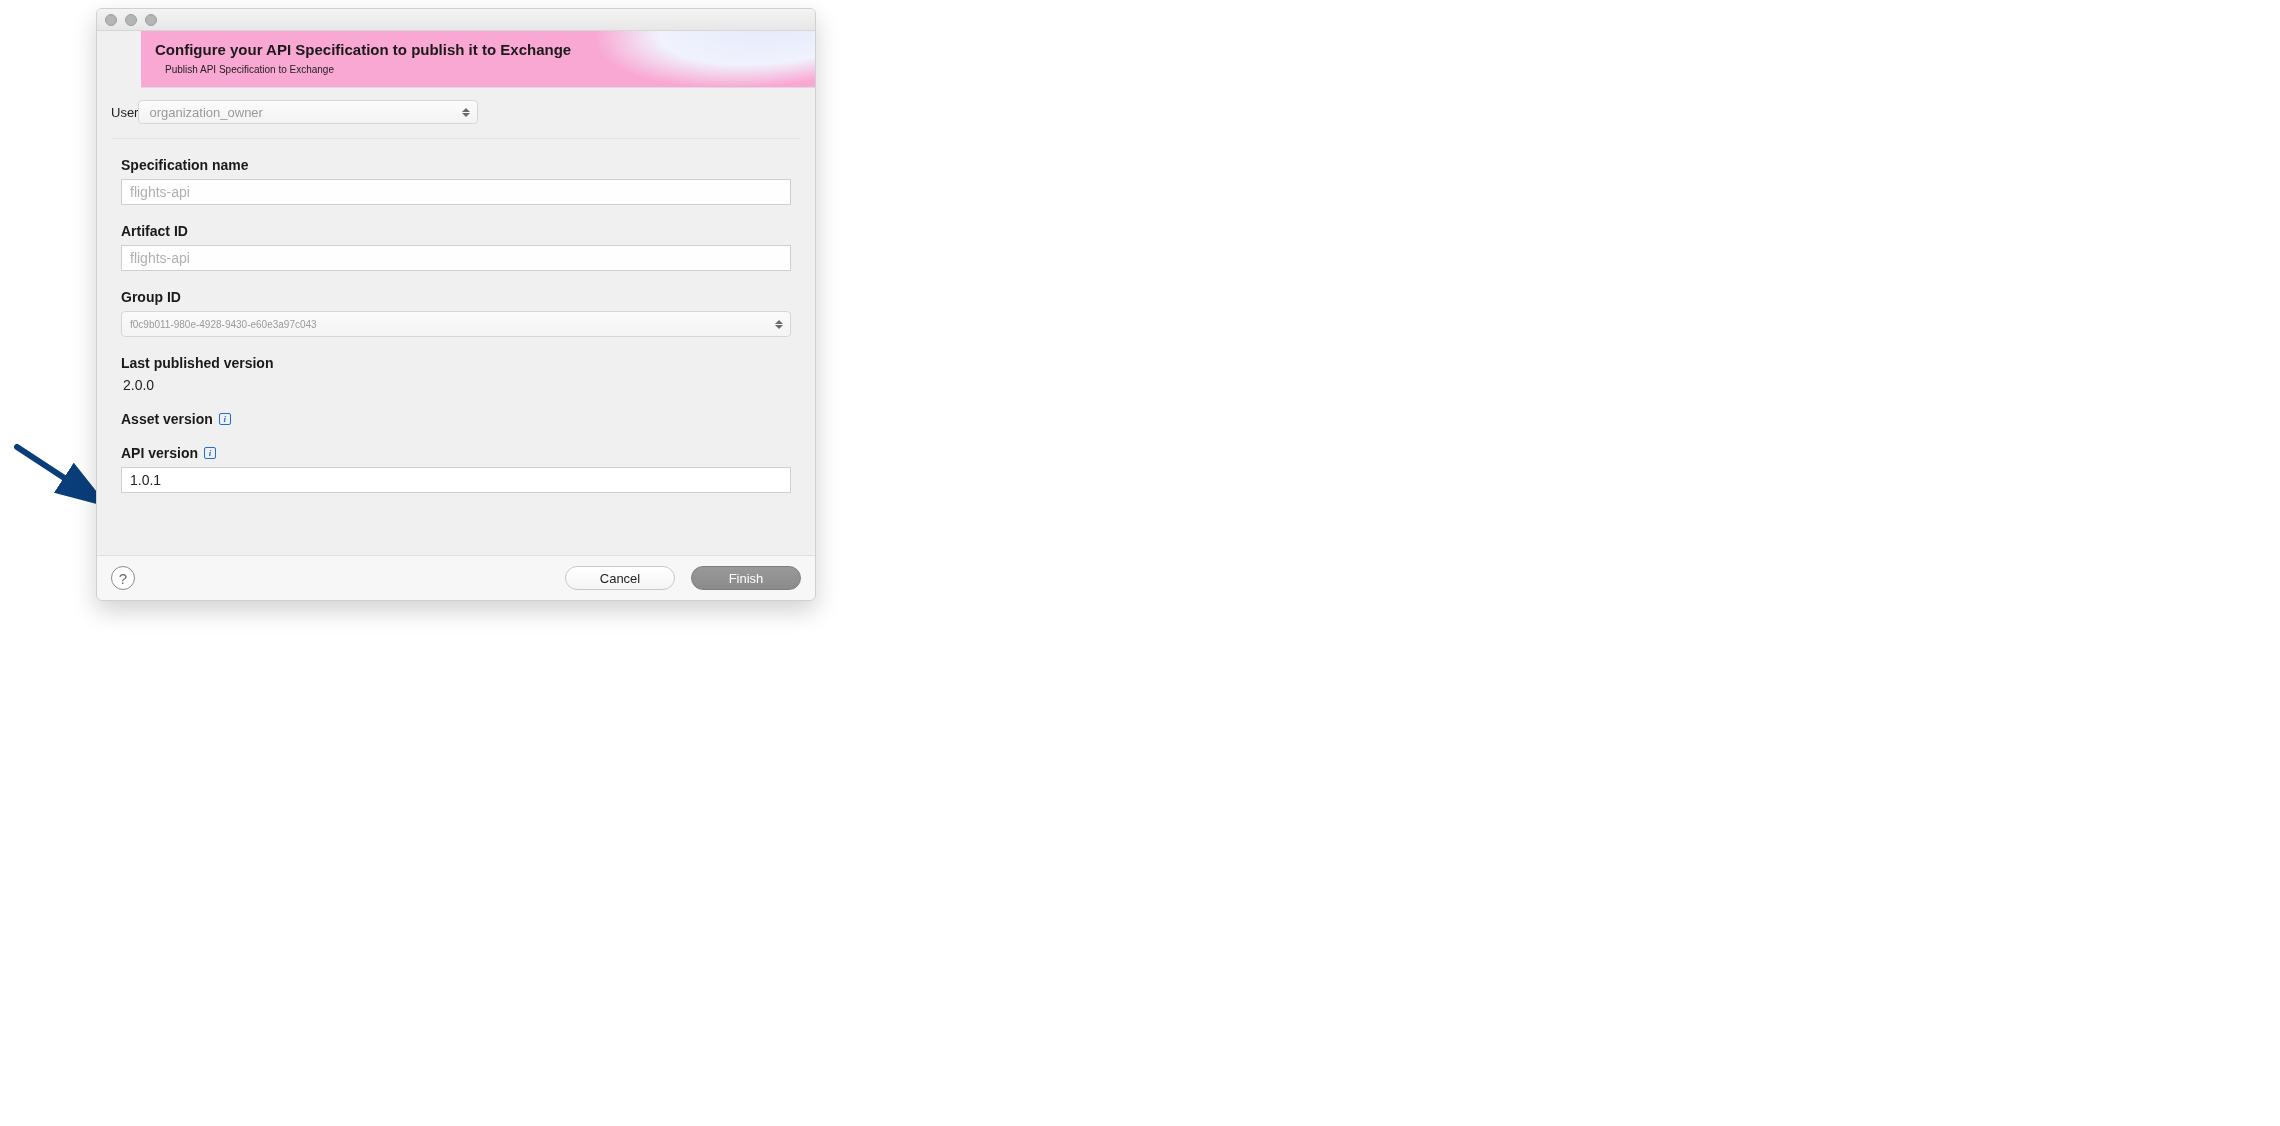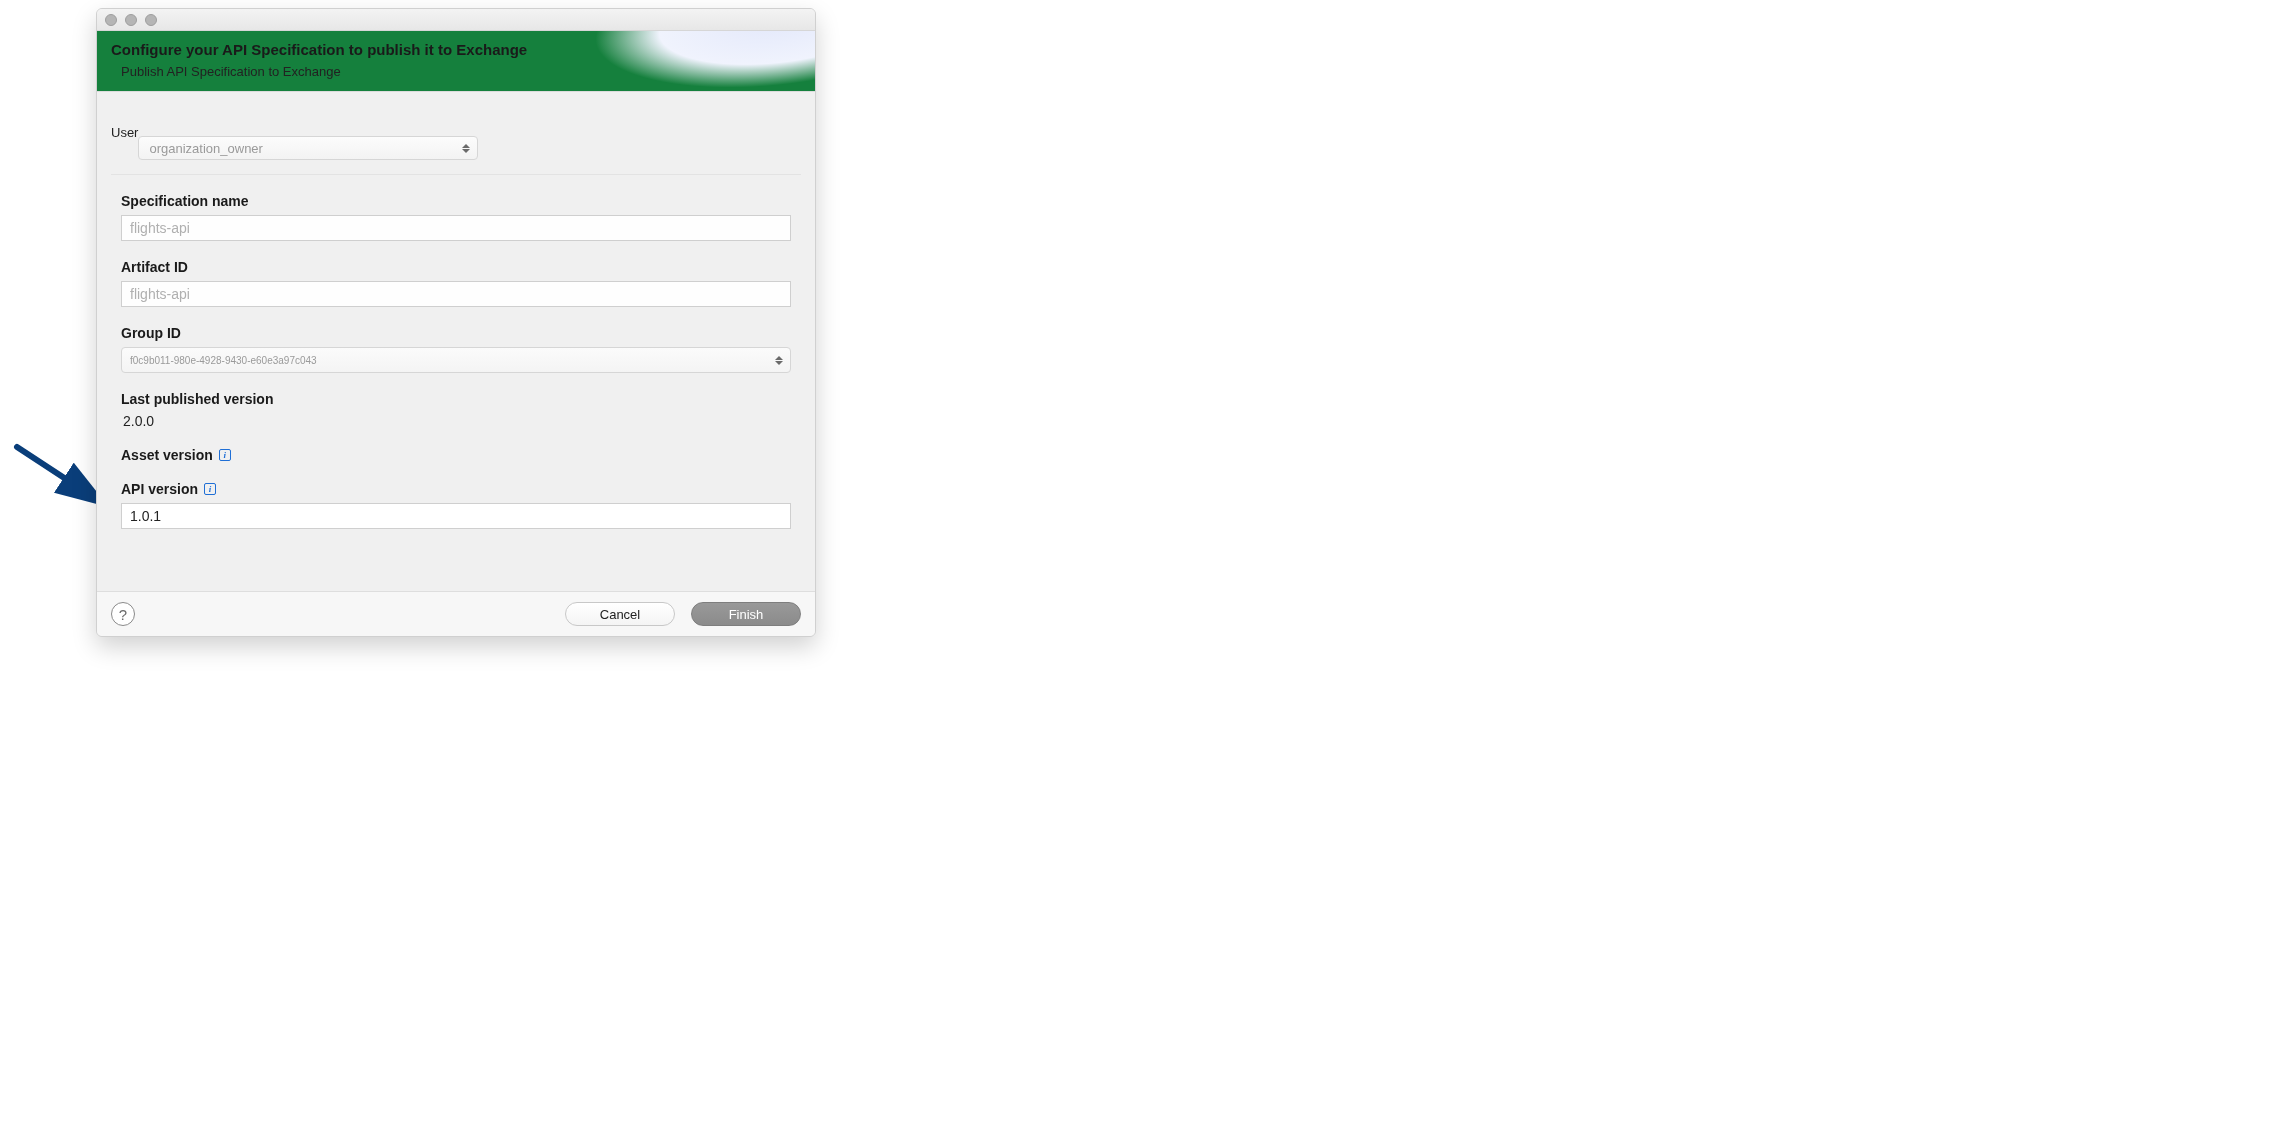--- a/index.html
+++ b/index.html
@@ -30,44 +30,45 @@
     gap: 8px;
     border-bottom: 1px solid #d6d6d6;
   }
   .traffic-light {
     width: 12px; height: 12px;
     border-radius: 50%;
     background: #b5b5b5;
     border: 1px solid #9e9e9e;
   }
   .header {
-    background: #15803d;
+    background: #f9a8d4;
     padding: 10px 6px 12px 14px;
     border-bottom: 1px solid #dcdcdc;
     position: relative;
     overflow: hidden;
+    margin-left: 44px;
   }
   .header-swoosh {
     position: absolute;
     right: -40px;
     top: -30px;
     width: 260px;
     height: 90px;
     background: radial-gradient(ellipse at 70% 30%, #e4e9fb 0%, #f0f3fd 45%, rgba(255,255,255,0) 70%);
     transform: rotate(-6deg);
   }
   .header h1 {
     font-size: 15px;
     font-weight: 700;
     color: #1a1a1a;
     margin-bottom: 6px;
     position: relative;
   }
   .header p {
-    font-size: 13px;
+    font-size: 10px;
     color: #222;
     padding-left: 10px;
     position: relative;
   }
   .body {
     background: #f0f0f0;
     padding: 12px 14px 8px 14px;
   }
   .user-row {
     display: flex;
@@ -85,21 +86,20 @@
     width: 340px;
     height: 24px;
     background: linear-gradient(#fcfcfc,#f3f3f3);
     border: 1px solid #d6d6d6;
     border-radius: 4px;
     display: flex;
     align-items: center;
     padding: 0 24px 0 10px;
     font-size: 13px;
     color: #9a9a9a;
-    margin-top: 32px;
   }
   .updown {
     position: absolute;
     right: 6px;
     top: 50%;
     transform: translateY(-50%);
     width: 10px; height: 14px;
     display: flex; flex-direction: column; justify-content: center; align-items: center;
     gap: 1px;
   }

